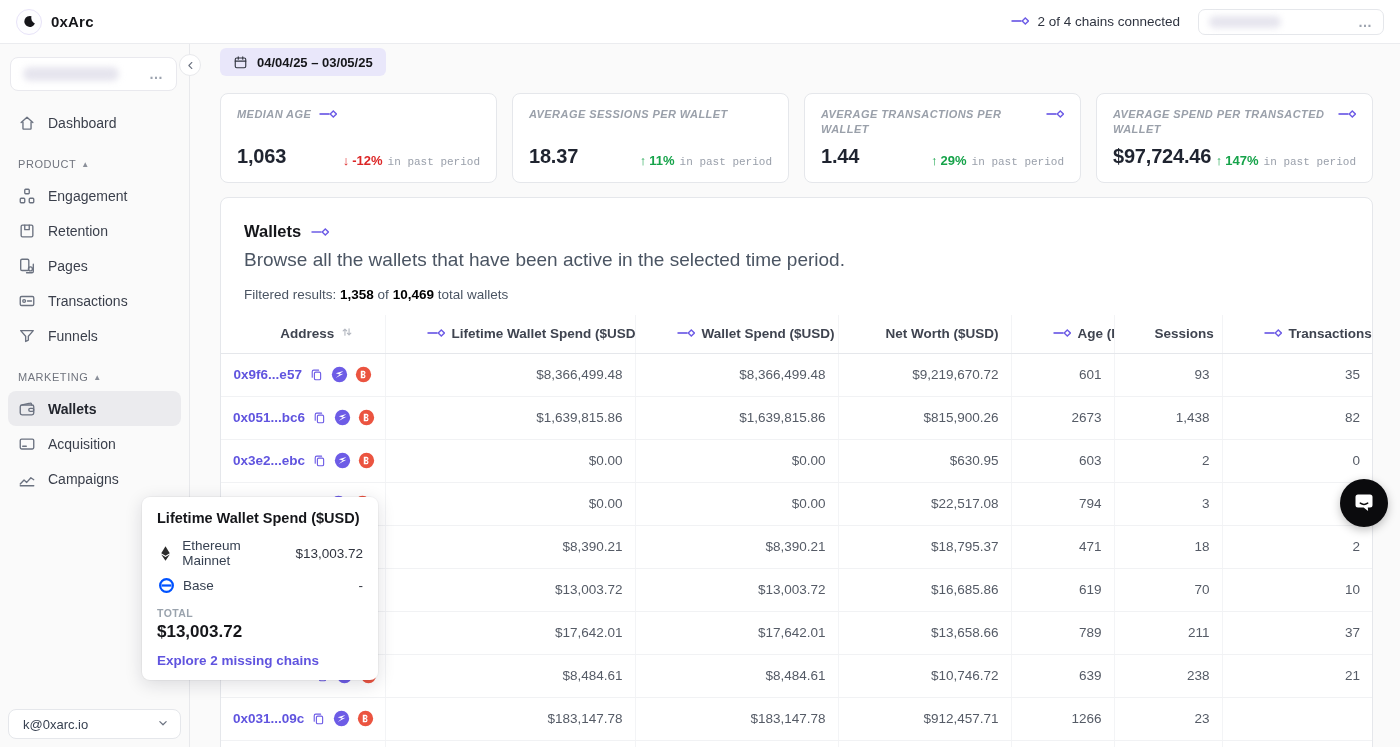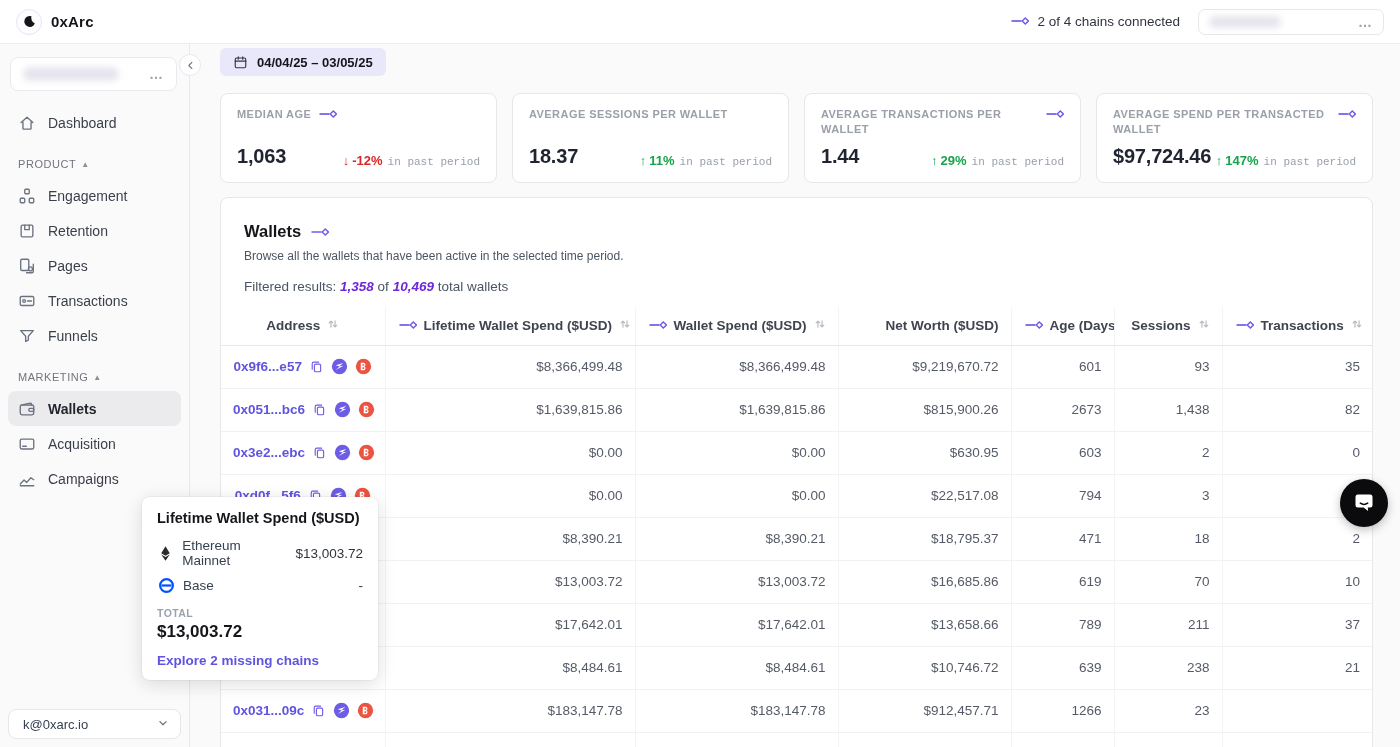--- a/index.html
+++ b/index.html
@@ -75,49 +75,49 @@
     display:inline-flex; align-items:center; gap:9px; height:28px; padding:0 13px;
     background:#e9e7fa; border-radius:6px; font-size:13px; font-weight:600; color:#15161a; cursor:pointer;
   }
   .date-chip .cicon { display:flex; color:#30343f; }
 
   .stat-cards { display:grid; grid-template-columns:repeat(4,1fr); gap:15px; margin-top:17px; }
   .stat-card {
     height:90px; background:#fff; border:1px solid #e5e7eb; border-radius:8px;
     padding:13px 16px 14px; display:flex; flex-direction:column;
   }
-  .stat-label { display:flex; align-items:flex-start; gap:7px; font-size:11px; font-weight:600; letter-spacing:.04em; color:#9aa0aa; line-height:1.35; }
+  .stat-label { display:flex; align-items:flex-start; gap:7px; font-size:11px; font-weight:600; letter-spacing:.04em; color:#9aa0aa; line-height:1.35;font-style:italic; }
   .stat-label.spread { justify-content:space-between; }
   .stat-bottom { margin-top:auto; display:flex; align-items:flex-end; justify-content:space-between; }
   .stat-value { font-size:20px; font-weight:700; color:#1f2430; letter-spacing:-.2px; }
   .stat-trend { display:flex; align-items:baseline; gap:3px; font-size:13px; }
   .stat-trend .arrow { font-size:13px; font-weight:400; }
   .stat-trend b { font-weight:700; }
   .up { color:#16a34a; } .down { color:#dc2626; }
   .trend-suffix { font-size:11px; color:#9aa0ab; margin-left:2px;font-family:Liberation Mono, monospace; }
 
   
   .wallets-panel {
     margin-top:14px; background:#fff; border:1px solid #e5e7eb; border-radius:8px;
     padding-top:24px; height:600px; overflow:hidden;
   }
   .panel-title { display:flex; align-items:center; gap:9px; padding:0 23px; font-size:16.5px; font-weight:700; color:#15161a; }
-  .panel-desc { margin:8px 0 0; padding:0 23px; font-size:12px; color:#4b5563; }
+  .panel-desc { margin:8px 0 0; padding:0 23px; font-size:19px; color:#4b5563; }
   .filtered-line { margin:16px 0 13px; padding:0 23px; font-size:13.5px; color:#4b5563; }
-  .filtered-line b { color:#6d28d9; font-weight:700;font-style:italic; }
+  .filtered-line b { color:#000000; font-weight:700; }
 
   table.wallets { width:100%; border-collapse:collapse; table-layout:fixed; }
   col.c0{width:164px} col.c1{width:250px} col.c2{width:203px} col.c3{width:173px}
   col.c4{width:103px} col.c5{width:108px} col.c6{width:150px}
   th {
     height:38px; font-size:13.5px; font-weight:600; color:#3f4450;
     border-bottom:1px solid #e5e7eb; padding:0 12px; white-space:nowrap; overflow:hidden;
   }
   th + th, td + td { border-left:1px solid #f3f4f6; }
-  .th-inner { display:inline-flex; align-items:center; gap:7px; }
+  .th-inner { display:inline-flex; align-items:center; gap:7px;margin-left:28px; }
   th.right, td.right { text-align:right; }
   th.center, td.center { text-align:center; }
   td {
     height:43px; font-size:13.5px; color:#555b66; padding:0 12px;
     border-bottom:1px solid #f1f2f4; white-space:nowrap; overflow:hidden;
   }
   .addr-wrap { display:inline-flex; align-items:center; gap:7px; }
   .addr-link { color:#6054df; font-weight:700; text-decoration:none; cursor:pointer; }
   .row-ic { display:inline-flex; align-items:center; cursor:pointer; }
 

